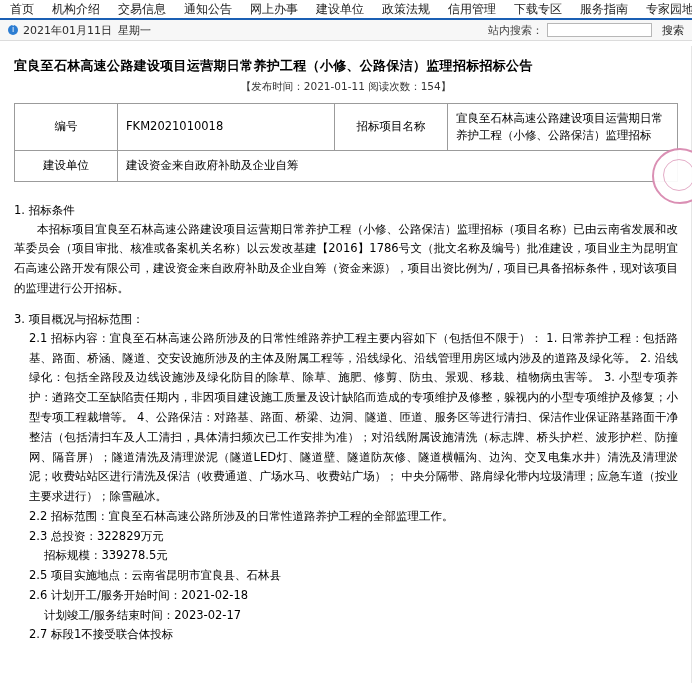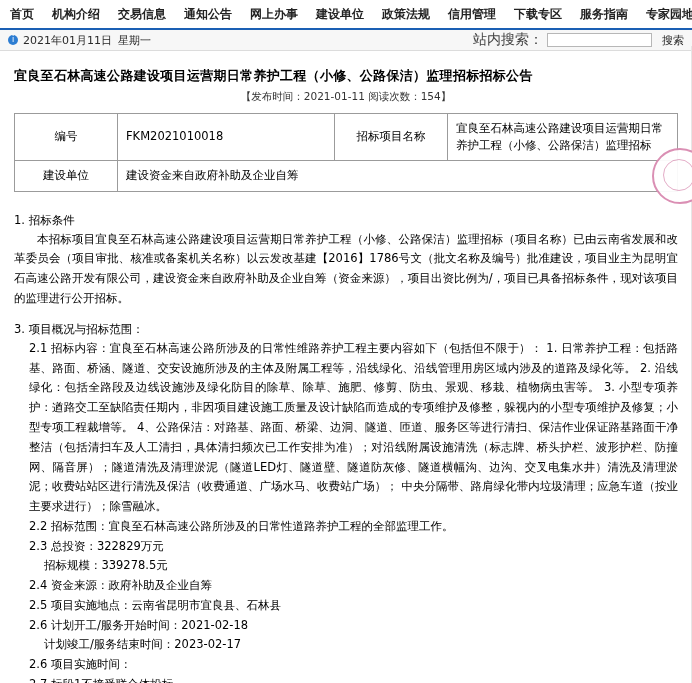--- a/index.html
+++ b/index.html
@@ -16,28 +16,27 @@
     overflow: hidden;
   }
   .page {
     width: 692px;
     height: 683px;
     position: relative;
     background: #fff;
   }
   
   .navbar {
-    height: 30px;
+    height: 20px;
     background: #ffffff;
     border-bottom: 2px solid #1a5fb4;
     display: flex;
     align-items: center;
     padding: 0 6px;
     box-sizing: border-box;
-    font-weight: bold;
   }
   .navbar .nav-item {
     font-size: 12px;
     color: #222;
     padding: 0 9px;
     line-height: 22px;
     white-space: nowrap;
     cursor: pointer;
   }
   .navbar .nav-item.first {
@@ -68,21 +67,21 @@
   }
   .subbar .date {
     margin-right: 6px;
     color: #2a2a2a;
   }
   .subbar .weekday { color: #2a2a2a; }
   .subbar .spacer { flex: 1 1 auto; }
   .subbar .search-label {
     color: #444;
     margin-right: 4px;
-    font-size: 14px;
+    font-size: 11px;
   }
   .subbar .search-input {
     width: 105px;
     height: 14px;
     border: 1px solid #b7b7b7;
     background: #fff;
     font-size: 11px;
     padding: 0 3px;
     box-sizing: border-box;
   }
@@ -239,21 +238,19 @@
       </table>
 
     <div class="sec-title">1. 招标条件</div>
     <p class="para indent2">本招标项目宜良至石林高速公路建设项目运营期日常养护工程（小修、公路保洁）监理招标（项目名称）已由云南省发展和改革委员会（项目审批、核准或备案机关名称）以云发改基建【2016】1786号文（批文名称及编号）批准建设，项目业主为昆明宜石高速公路开发有限公司，建设资金来自政府补助及企业自筹（资金来源），项目出资比例为/，项目已具备招标条件，现对该项目的监理进行公开招标。</p>
 
     <div class="sec-title">3. 项目概况与招标范围：</div>
     <p class="para indent-blk">2.1 招标内容：宜良至石林高速公路所涉及的日常性维路养护工程主要内容如下（包括但不限于）： 1. 日常养护工程：包括路基、路面、桥涵、隧道、交安设施所涉及的主体及附属工程等，沿线绿化、沿线管理用房区域内涉及的道路及绿化等。 2. 沿线绿化：包括全路段及边线设施涉及绿化防目的除草、除草、施肥、修剪、防虫、景观、移栽、植物病虫害等。 3. 小型专项养护：遒路交工至缺陷责任期内，非因项目建设施工质量及设计缺陷而造成的专项维护及修整，躲视内的小型专项维护及修复；小型专项工程裁增等。 4、公路保洁：对路基、路面、桥梁、边洞、隧道、匝道、服务区等进行清扫、保洁作业保证路基路面干净整洁（包括清扫车及人工清扫，具体清扫频次已工作安排为准）；对沿线附属设施清洗（标志牌、桥头护栏、波形护栏、防撞网、隔音屏）；隧道清洗及清理淤泥（隧道LED灯、隧道壁、隧道防灰修、隧道横幅沟、边沟、交叉电集水井）清洗及清理淤泥；收费站站区进行清洗及保洁（收费通道、广场水马、收费站广场）； 中央分隔带、路肩绿化带内垃圾清理；应急车道（按业主要求进行）；除雪融冰。</p>
     <p class="para indent-blk">2.2 招标范围：宜良至石林高速公路所涉及的日常性道路养护工程的全部监理工作。</p>
     <p class="para indent-blk">2.3 总投资：322829万元</p>
     <p class="para indent-blk2">招标规模：339278.5元</p>
-    <p class="para indent-blk">2.4 资金来源：政府补助及企业自筹</p>
     <p class="para indent-blk">2.5 项目实施地点：云南省昆明市宜良县、石林县</p>
     <p class="para indent-blk">2.6 计划开工/服务开始时间：2021-02-18</p>
     <p class="para indent-blk2">计划竣工/服务结束时间：2023-02-17</p>
-    <p class="para indent-blk">2.6 项目实施时间：</p>
     <p class="para indent-blk">2.7 标段1不接受联合体投标</p>
 
   </div>
 </div>
 
 </body></html>

